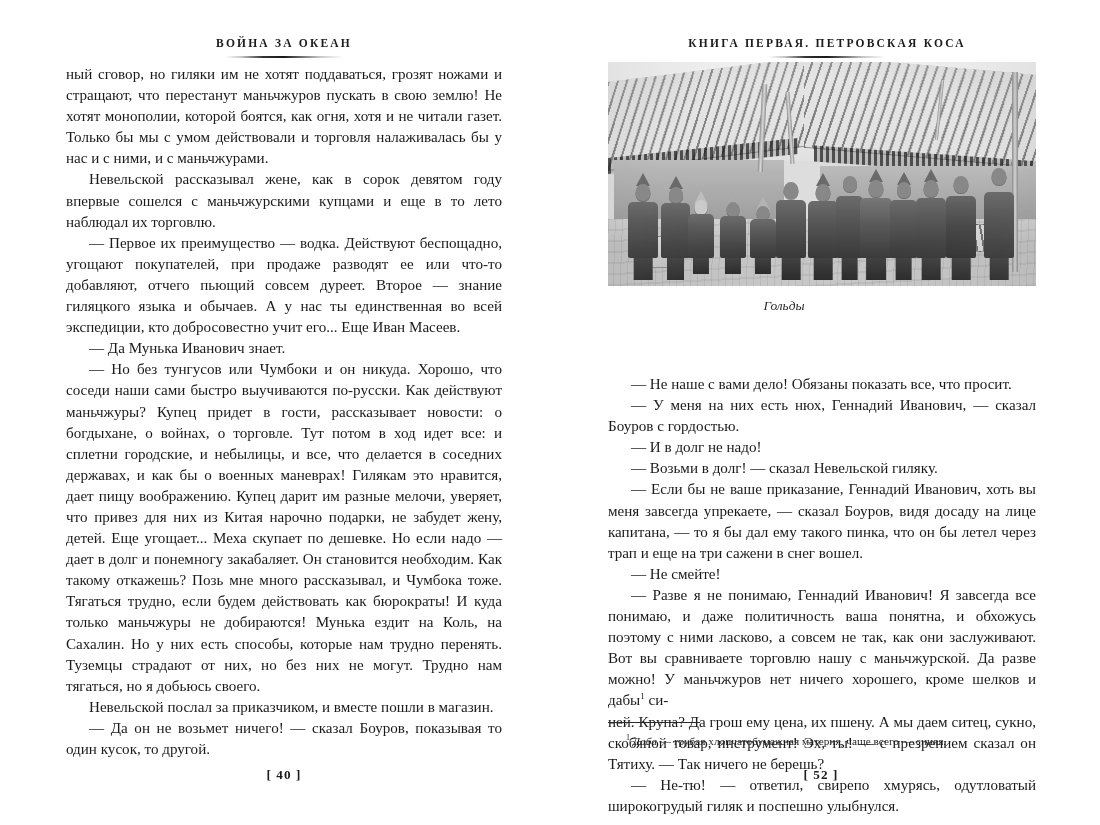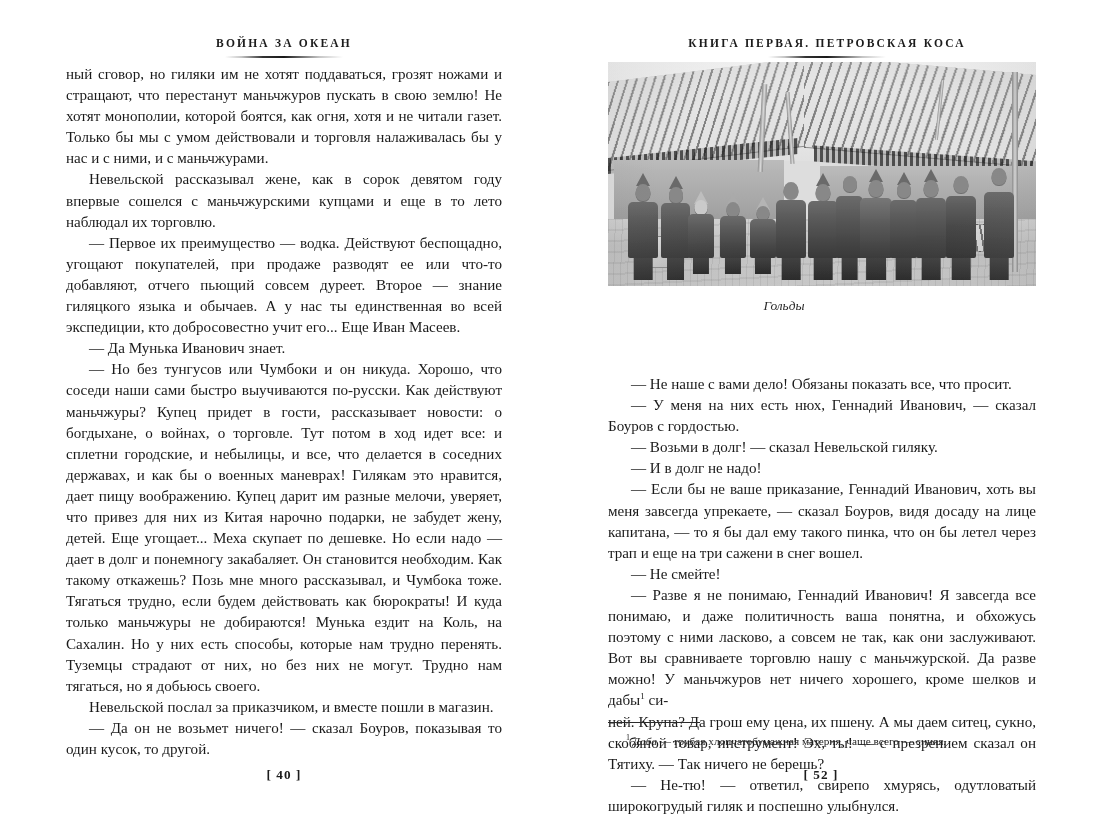--- a/index.html
+++ b/index.html
@@ -382,22 +382,22 @@
 
         <div class="photo-vignette"></div>
       </div>
 
       <div class="caption">Гольды</div>
     </div>
 
     <div class="col-right">
       <p class="para">— Не наше с вами дело! Обязаны показать все, что просит.</p>
       <p class="para">— У меня на них есть нюх, Геннадий Иванович, — сказал Боуров с гордостью.</p>
+      <p class="para">— И в долг не надо!</p>
       <p class="para">— Возьми в долг! — сказал Невельской гиляку.</p>
-      <p class="para">— И в долг не надо!</p>
       <p class="para">— Если бы не ваше приказание, Геннадий Иванович, хоть вы меня завсегда упрекаете, — сказал Боуров, видя досаду на лице капитана, — то я бы дал ему такого пинка, что он бы летел через трап и еще на три сажени в снег вошел.</p>
       <p class="para">— Не смейте!</p>
       <p class="para"><span>— Разве я не понимаю, Геннадий Иванович! Я завсегда все понимаю, и даже политичность ваша понятна, и обхожусь поэтому с ними ласково, а совсем не так, как они заслуживают. Вот вы сравниваете торговлю нашу с маньчжурской. Да разве можно! У маньчжуров нет ничего хорошего, кроме шелков и дабы</span><sup class="ref">1</sup><span> си-</span></p>
       <p class="para noindent">ней. Крупа? Да грош ему цена, их пшену. А мы даем ситец, сукно, скобяной товар, инструмент! Эх, ты! — с презрением сказал он Тятиху. — Так ничего не берешь?</p>
       <p class="para">— Не-тю! — ответил, свирепо хмурясь, одутловатый широкогрудый гиляк и поспешно улыбнулся.</p>
     </div>
 
     <div class="footnote">
       <div class="fn-rule"></div>
       <div class="fn-text"><span class="fn-sup">1</span> <span class="fn-term">Даба</span><span> — грубая хлопчатобумажная материя, чаще всего — синяя.</span></div>

